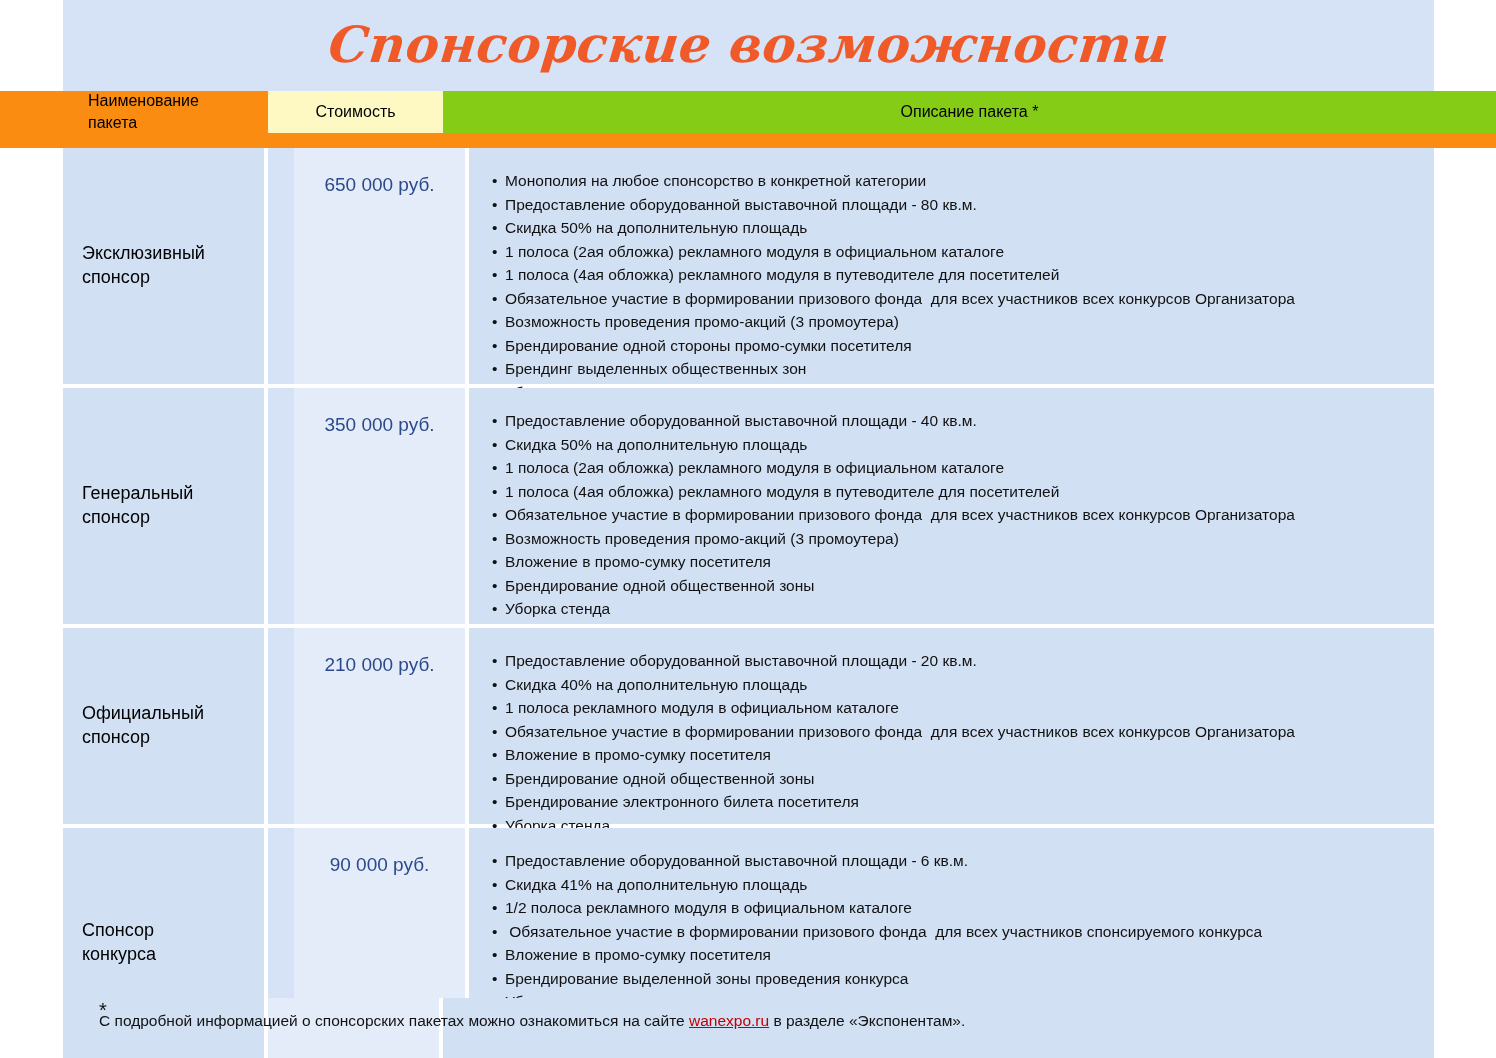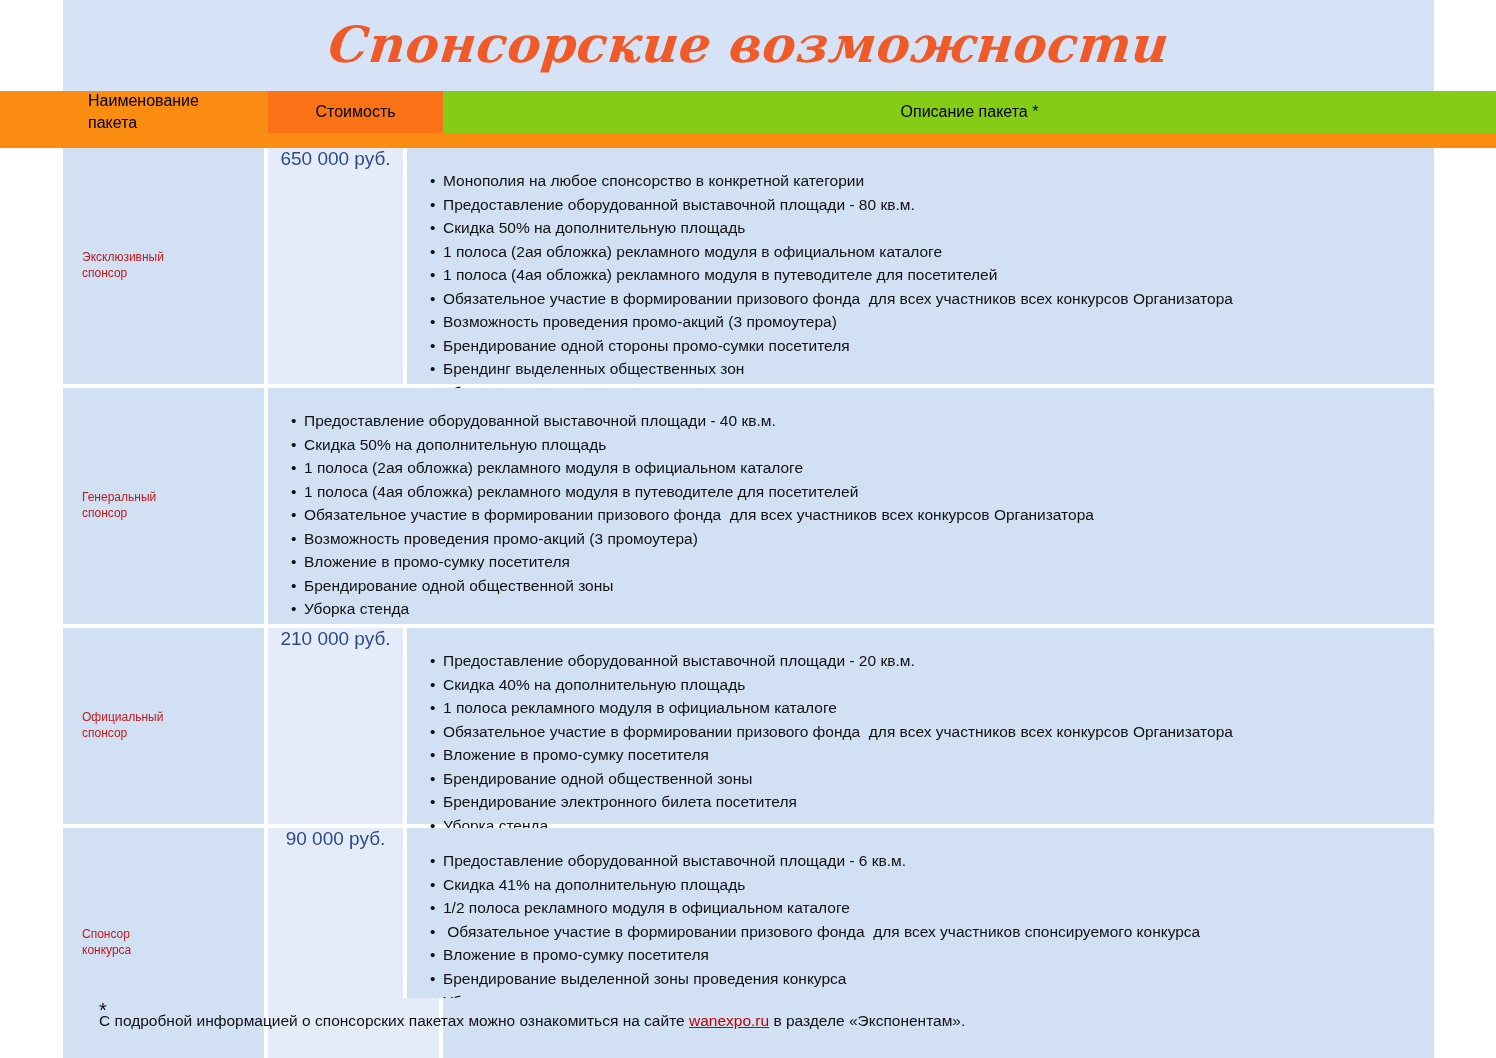--- a/index.html
+++ b/index.html
@@ -75,21 +75,21 @@
     align-items: center;
     justify-content: center;
     text-align: center;
     color: #000000;
     font-size: 16px;
     line-height: 1.35;
     padding: 0 6px;
     box-sizing: border-box;
   }
   .hcell.name   { width: 268px; background: #fb8c12; justify-content: center; }
-  .hcell.price  { width: 175px; background: #f97316; }
+  .hcell.price  { width: 175px; background: #fef9c3; }
   .hcell.desc   { flex: 1 1 auto; background: #84cc16; }
   .hcell.name .txt { text-align: left; padding-left: 19px; }
 
   
   .tbody {
     position: absolute;
     left: 63px;
     top: 148px;
     width: 1371px;
     height: 910px;
@@ -106,33 +106,35 @@
   .c-name {
     width: 205px;
     background: #d2e0f4;
     box-sizing: border-box;
     padding: 0 0 0 19px;
     display: flex;
     align-items: center;
     border-right: 4px solid #ffffff;
   }
   .c-name .txt {
-    font-size: 12px;
+    font-size: 18px;
     line-height: 1.32;
-    color: #b91c1c;
+    color: #000000;
   }
 
   .c-price {
-    width: 139px;
+    width: 175px;
     background: #e4ecf9;
     box-sizing: border-box;
     display: flex;
     align-items: flex-start;
     justify-content: center;
+    padding-top: 26px;
     border-right: 4px solid #ffffff;
+    margin-left: 26px;
   }
   .c-price .txt {
     font-size: 19px;
     color: #2b4a8b;
     white-space: nowrap;
   }
 
   .c-desc {
     flex: 1 1 auto;
     background: #d2e0f4;
@@ -246,20 +248,23 @@
             <li><span class="bullet">•</span><span>Уборка стенда</span></li>
           </ul>
       </div>
     </div>
 
     <div class="row r2">
       <div class="c-name">
         <span class="txt" style="white-space: pre-line;">Генеральный
 спонсор</span>
       </div>
+      <div class="c-price">
+        <span class="txt">350 000 руб.</span>
+      </div>
       <div class="c-desc">
         <ul>
             <li><span class="bullet">•</span><span>Предоставление оборудованной выставочной площади - 40 кв.м.</span></li>
             <li><span class="bullet">•</span><span>Скидка 50% на дополнительную площадь</span></li>
             <li><span class="bullet">•</span><span>1 полоса (2ая обложка) рекламного модуля в официальном каталоге</span></li>
             <li><span class="bullet">•</span><span>1 полоса (4ая обложка) рекламного модуля в путеводителе для посетителей</span></li>
             <li><span class="bullet">•</span><span>Обязательное участие в формировании призового фонда  для всех участников всех конкурсов Организатора</span></li>
             <li><span class="bullet">•</span><span>Возможность проведения промо-акций (3 промоутера)</span></li>
             <li><span class="bullet">•</span><span>Вложение в промо-сумку посетителя</span></li>
             <li><span class="bullet">•</span><span>Брендирование одной общественной зоны</span></li>

